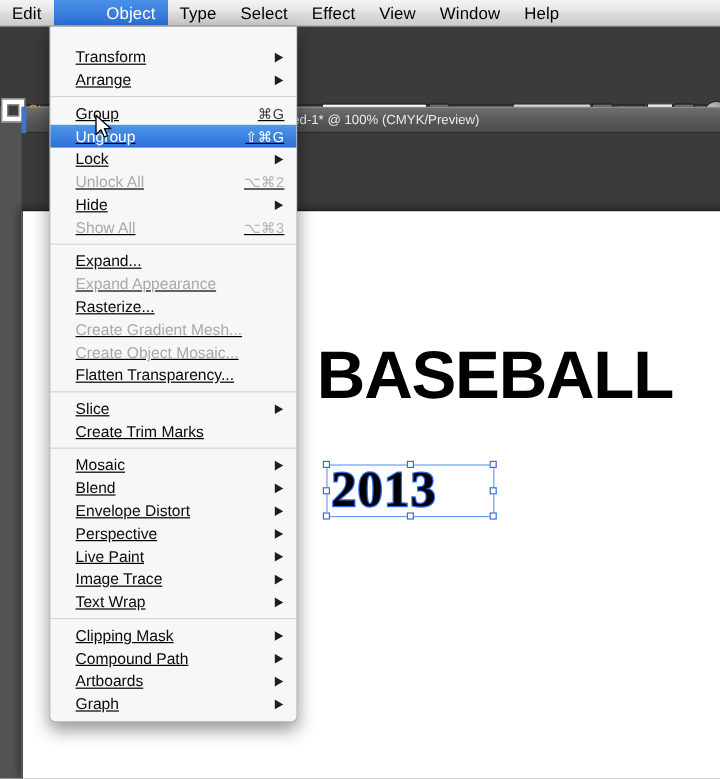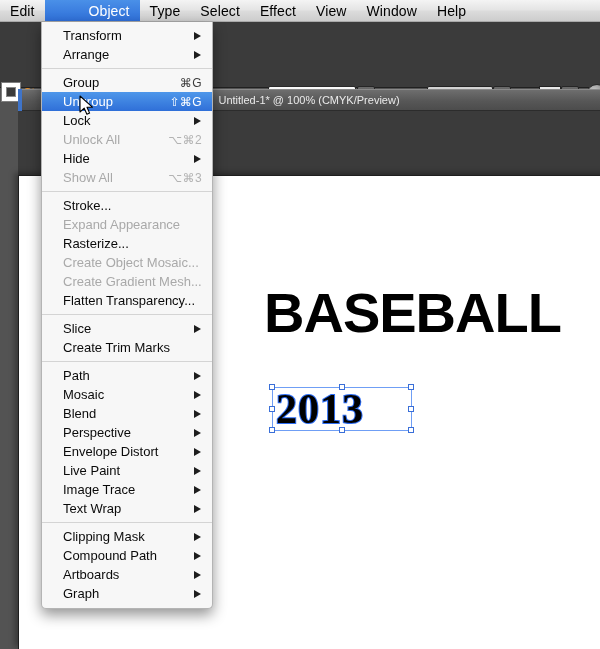--- a/index.html
+++ b/index.html
@@ -268,30 +268,31 @@
     width: 6px; height: 6px;
     background: #ffffff;
     border: 1px solid #3a6fd8;
     box-sizing: border-box;
   }
 
   
   .dropdown {
     position: absolute;
     left: 41px; top: 22px;
-    width: 172px;
+    width: 207px;
     background: #f7f7f7;
     border: 1px solid #b4b4b4;
     border-top: none;
     border-bottom-left-radius: 5px;
     border-bottom-right-radius: 5px;
     box-shadow: 0 6px 14px rgba(0,0,0,0.42);
-    padding: 4px 0 5px 0;
+    padding: 16px 0 5px 0;
     box-sizing: border-box;
     z-index: 60;
+    text-decoration: underline;
   }
   .mi {
     position: relative;
     height: 19px;
     display: flex;
     align-items: center;
     padding: 0 10px 0 21px;
     font-size: 13px;
     color: #0a0a0a;
     white-space: nowrap;
@@ -437,76 +438,71 @@
         <span class="spacer"></span>
         <span class="arrow"></span>
       </div>
       <div class="mi disabled">
         <span class="label">Show All</span>
         <span class="spacer"></span>
         <span class="shortcut">⌥⌘3</span>
       </div>
       <div class="sep"></div>
       <div class="mi">
-        <span class="label">Stroke...</span>
+        <span class="label">Expand...</span>
         <span class="spacer"></span>
       </div>
       <div class="mi disabled">
         <span class="label">Expand Appearance</span>
         <span class="spacer"></span>
       </div>
       <div class="mi">
         <span class="label">Rasterize...</span>
         <span class="spacer"></span>
       </div>
       <div class="mi disabled">
+        <span class="label">Create Gradient Mesh...</span>
+        <span class="spacer"></span>
+      </div>
+      <div class="mi disabled">
         <span class="label">Create Object Mosaic...</span>
         <span class="spacer"></span>
       </div>
-      <div class="mi disabled">
-        <span class="label">Create Gradient Mesh...</span>
-        <span class="spacer"></span>
-      </div>
       <div class="mi">
         <span class="label">Flatten Transparency...</span>
         <span class="spacer"></span>
       </div>
       <div class="sep"></div>
       <div class="mi">
         <span class="label">Slice</span>
         <span class="spacer"></span>
         <span class="arrow"></span>
       </div>
       <div class="mi">
         <span class="label">Create Trim Marks</span>
         <span class="spacer"></span>
       </div>
       <div class="sep"></div>
       <div class="mi">
-        <span class="label">Path</span>
-        <span class="spacer"></span>
-        <span class="arrow"></span>
-      </div>
-      <div class="mi">
         <span class="label">Mosaic</span>
         <span class="spacer"></span>
         <span class="arrow"></span>
       </div>
       <div class="mi">
         <span class="label">Blend</span>
         <span class="spacer"></span>
         <span class="arrow"></span>
       </div>
       <div class="mi">
+        <span class="label">Envelope Distort</span>
+        <span class="spacer"></span>
+        <span class="arrow"></span>
+      </div>
+      <div class="mi">
         <span class="label">Perspective</span>
-        <span class="spacer"></span>
-        <span class="arrow"></span>
-      </div>
-      <div class="mi">
-        <span class="label">Envelope Distort</span>
         <span class="spacer"></span>
         <span class="arrow"></span>
       </div>
       <div class="mi">
         <span class="label">Live Paint</span>
         <span class="spacer"></span>
         <span class="arrow"></span>
       </div>
       <div class="mi">
         <span class="label">Image Trace</span>

